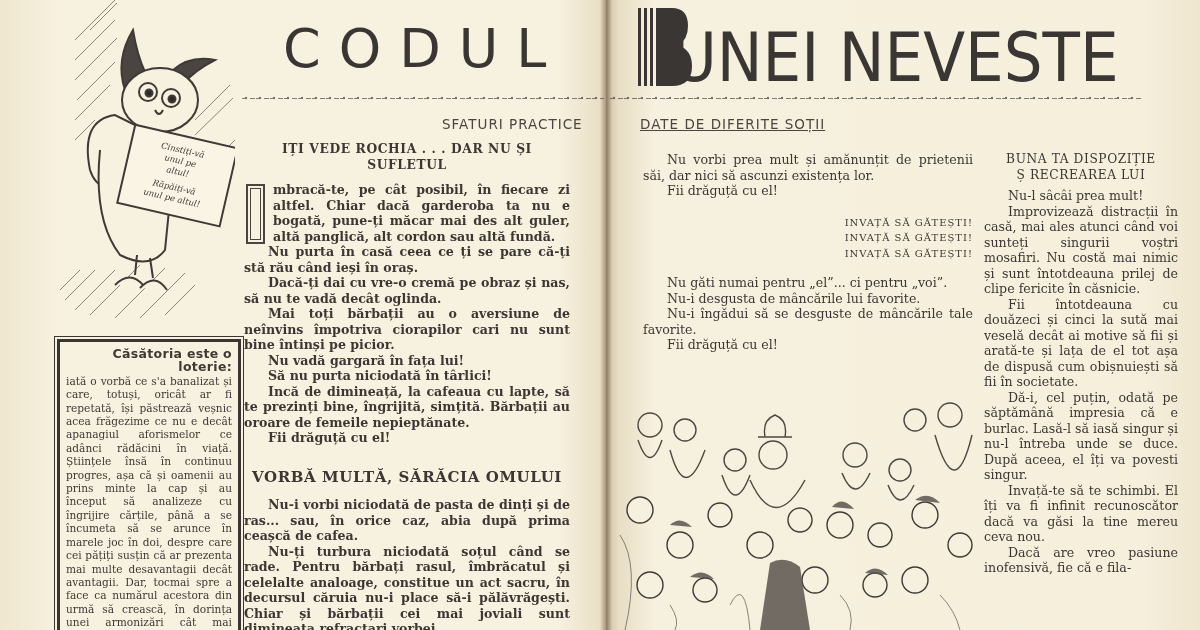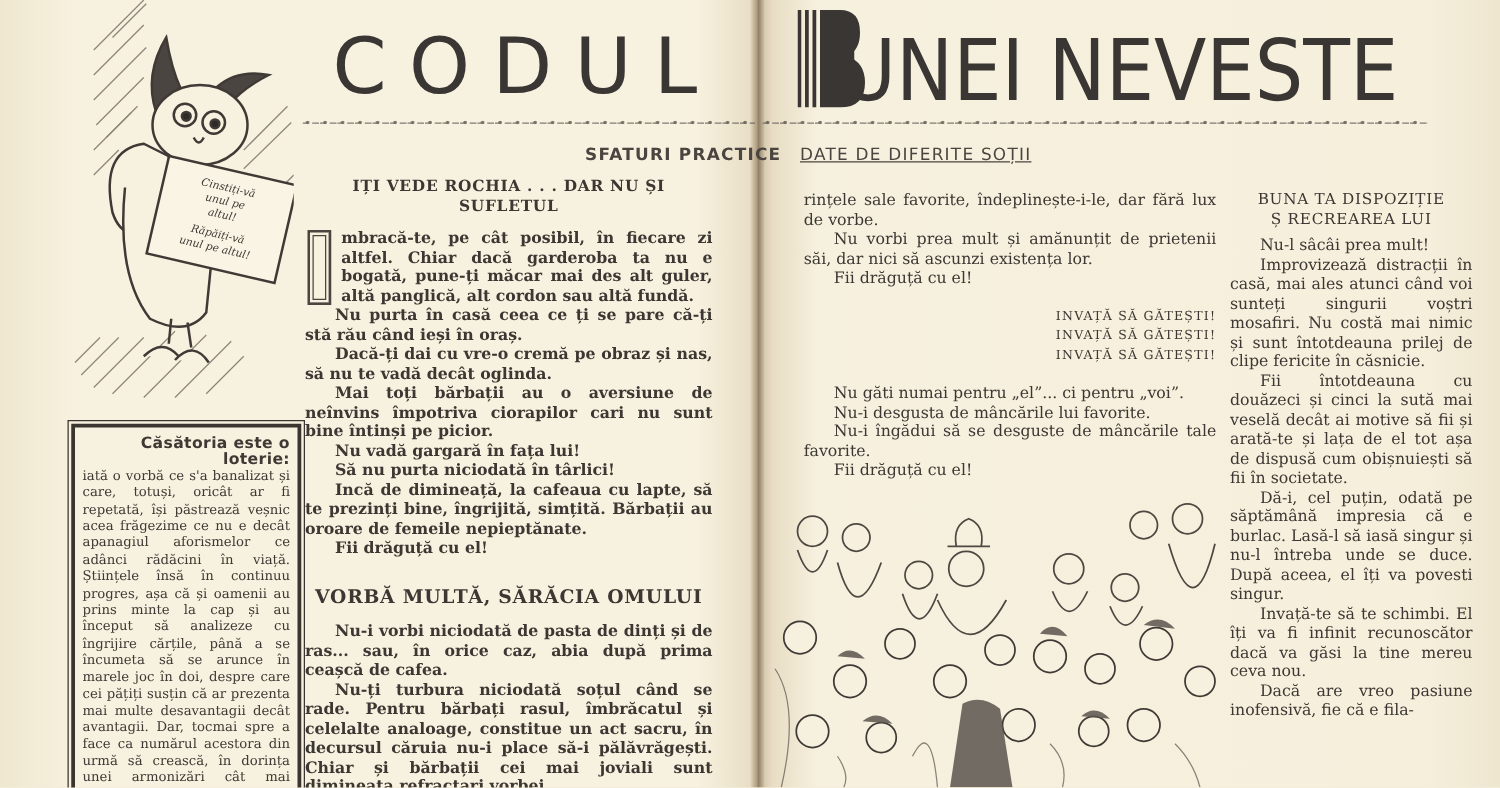--- a/index.html
+++ b/index.html
@@ -5,21 +5,21 @@
   html,body{margin:0;padding:0;}
   body{width:1200px;height:630px;overflow:hidden;background:#f3ecd8;position:relative;
     font-family:"DejaVu Serif","Liberation Serif",serif;color:#3b3631;}
   .page{position:absolute;top:0;height:630px;background:#f6f0de;}
   .page-left{left:0;width:606px;background:linear-gradient(90deg,#efe7cf 0%,#f7f1df 10%,#f7f1df 92%,#e9dfc6 99%,#cfc2a6 100%);}
   .page-right{left:606px;width:594px;background:linear-gradient(90deg,#c9bca0 0%,#e8ddc4 2%,#f6f0de 8%,#f5efdc 90%,#efe6cf 100%);}
   .spine{position:absolute;left:600px;top:0;width:12px;height:630px;
     background:linear-gradient(90deg,rgba(160,140,110,0) 0%,rgba(150,128,98,.55) 45%,rgba(120,100,75,.7) 55%,rgba(160,140,110,0) 100%);}
   .abs{position:absolute;}
   .title-word{font-family:"DejaVu Sans","Liberation Sans",sans-serif;font-weight:400;color:#3a3633;letter-spacing:14px;line-height:1;}
-  .title-left{left:266px;top:22px;font-size:62px;letter-spacing:18px;}
+  .title-left{left:283px;top:22px;font-size:54px;letter-spacing:18px;}
   .title-right{left:672px;top:24px;font-size:68px;letter-spacing:0px;transform:scaleX(0.9);transform-origin:left top;}
   .bigB{position:absolute;left:638px;top:8px;width:54px;height:78px;}
   .ornament{position:absolute;height:10px;top:93px;
     background-image:radial-gradient(circle at 4px 5px,#4a4540 1.2px,transparent 1.6px),
       repeating-linear-gradient(90deg,#5a544e 0 5px,transparent 5px 8px);
     background-size:14px 10px,14px 1px;background-repeat:repeat-x,repeat-x;background-position:0 0,0 5px;opacity:.75;}
   .orn-left{left:242px;width:362px;}
   .orn-right{left:610px;width:532px;}
   .subtitle{font-family:"DejaVu Sans","Liberation Sans",sans-serif;font-size:13.5px;letter-spacing:1px;color:#4a4540;}
   .col{position:absolute;font-size:12.6px;line-height:15.5px;text-align:justify;color:#3c3733;}
@@ -93,21 +93,21 @@
   <rect x="0" y="0" width="3" height="78" fill="#3a3633"></rect>
   <rect x="6" y="0" width="3" height="78" fill="#3a3633"></rect>
   <rect x="12" y="0" width="3" height="78" fill="#3a3633"></rect>
   <path d="M18 0 H34 Q50 0 50 18 Q50 32 40 37 Q54 42 54 58 Q54 78 34 78 H18 Z" fill="#3a3633"></path>
 </svg>
 <div class="abs title-word title-right">UNEI NEVESTE</div>
 
 <div class="ornament orn-left"></div>
 <div class="ornament orn-right"></div>
 
-<div class="abs subtitle" style="left:468px;top:116px;font-weight:bold;">SFATURI PRACTICE</div>
+<div class="abs subtitle" style="left:442px;top:116px;">SFATURI PRACTICE</div>
 <div class="abs subtitle" style="left:640px;top:116px;text-decoration:underline;">DATE DE DIFERITE SOȚII</div>
 
 <div class="box">
   <div class="box-inner">
     <div class="box-title">Căsătoria este o loterie:</div>
     <div>iată o vorbă ce s'a banalizat și care, totuși, oricât ar fi repetată, își păstrează veșnic acea frăgezime ce nu e decât apanagiul aforismelor ce adânci rădăcini în viață. Științele însă în continuu progres, așa că și oamenii au prins minte la cap și au început să analizeze cu îngrijire cărțile, până a se încumeta să se arunce în marele joc în doi, despre care cei pățiți susțin că ar prezenta mai multe desavantagii decât avantagii. Dar, tocmai spre a face ca numărul acestora din urmă să crească, în dorința unei armonizări cât mai fericite între cele două ființe cari s'au unit pe veci, un număr de soții pun la dispoziția logodnicelor sfaturile de mai jos, cari</div>
   </div>
 </div>
 
 <div class="col" style="left:244px;top:141px;width:326px;font-weight:bold;">
@@ -122,21 +122,20 @@
   <p>Nu vadă gargară în fața lui!</p>
   <p>Să nu purta niciodată în târlici!</p>
   <p>Incă de dimineață, la cafeaua cu lapte, să te prezinți bine, îngrijită, simțită. Bărbații au oroare de femeile nepieptănate.</p>
   <p>Fii drăguță cu el!</p>
   <p class="heading" style="margin:24px 0 12px;">VORBĂ MULTĂ, SĂRĂCIA OMULUI</p>
   <p>Nu-i vorbi niciodată de pasta de dinți și de ras... sau, în orice caz, abia după prima ceașcă de cafea.</p>
   <p>Nu-ți turbura niciodată soțul când se rade. Pentru bărbați rasul, îmbrăcatul și celelalte analoage, constitue un act sacru, în decursul căruia nu-i place să-i pălăvrăgești. Chiar și bărbații cei mai joviali sunt dimineața refractari vorbei.</p>
 </div>
 
 <div class="col" style="left:643px;top:152px;width:330px;">
-  <p class="noind">rințele sale favorite, îndeplinește-i-le, dar fără lux de vorbe.</p>
   <p>Nu vorbi prea mult și amănunțit de prietenii săi, dar nici să ascunzi existența lor.</p>
   <p>Fii drăguță cu el!</p>
   <div style="height:16px"></div>
   <p class="chant">INVAȚĂ SĂ GĂTEȘTI!</p>
   <p class="chant">INVAȚĂ SĂ GĂTEȘTI!</p>
   <p class="chant">INVAȚĂ SĂ GĂTEȘTI!</p>
   <div style="height:14px"></div>
   <p>Nu găti numai pentru „el”... ci pentru „voi”.</p>
   <p>Nu-i desgusta de mâncările lui favorite.</p>
   <p>Nu-i îngădui să se desguste de mâncările tale favorite.</p>

